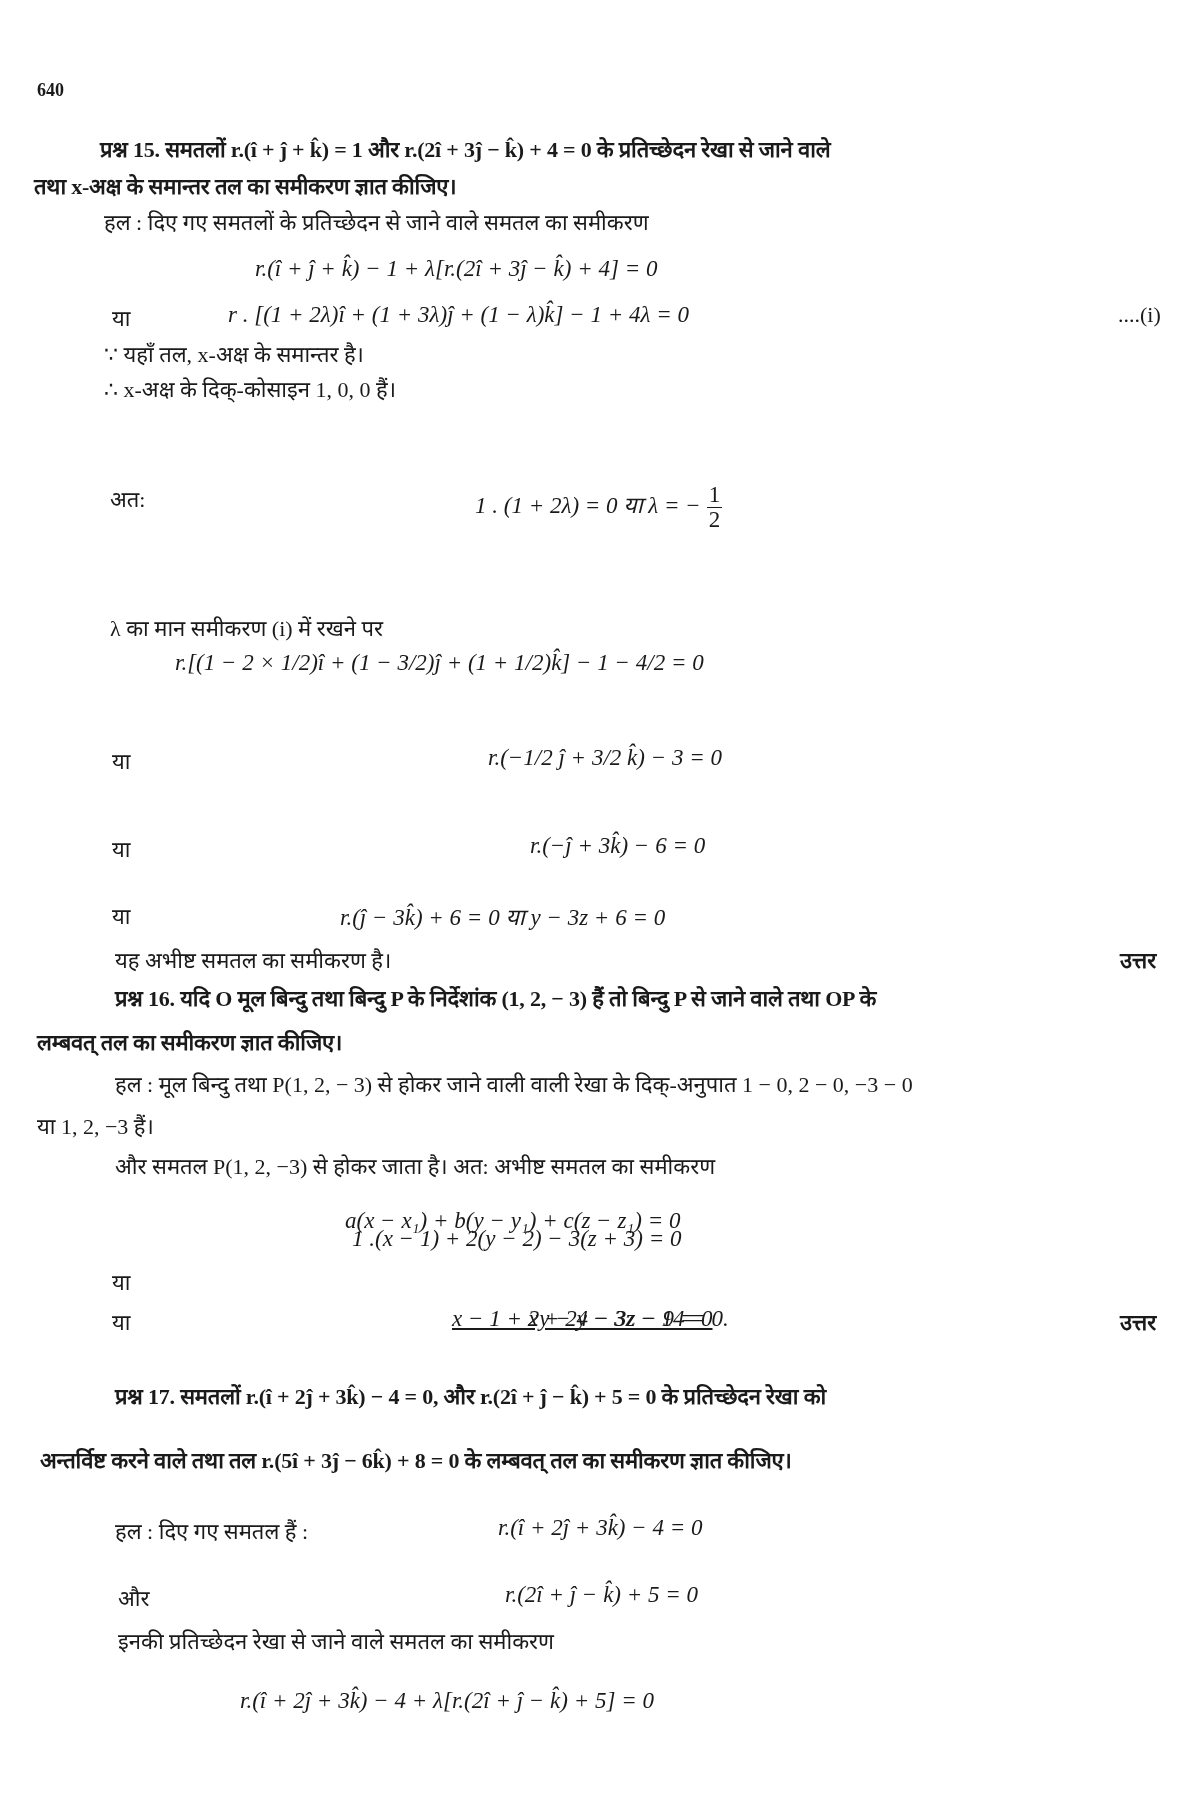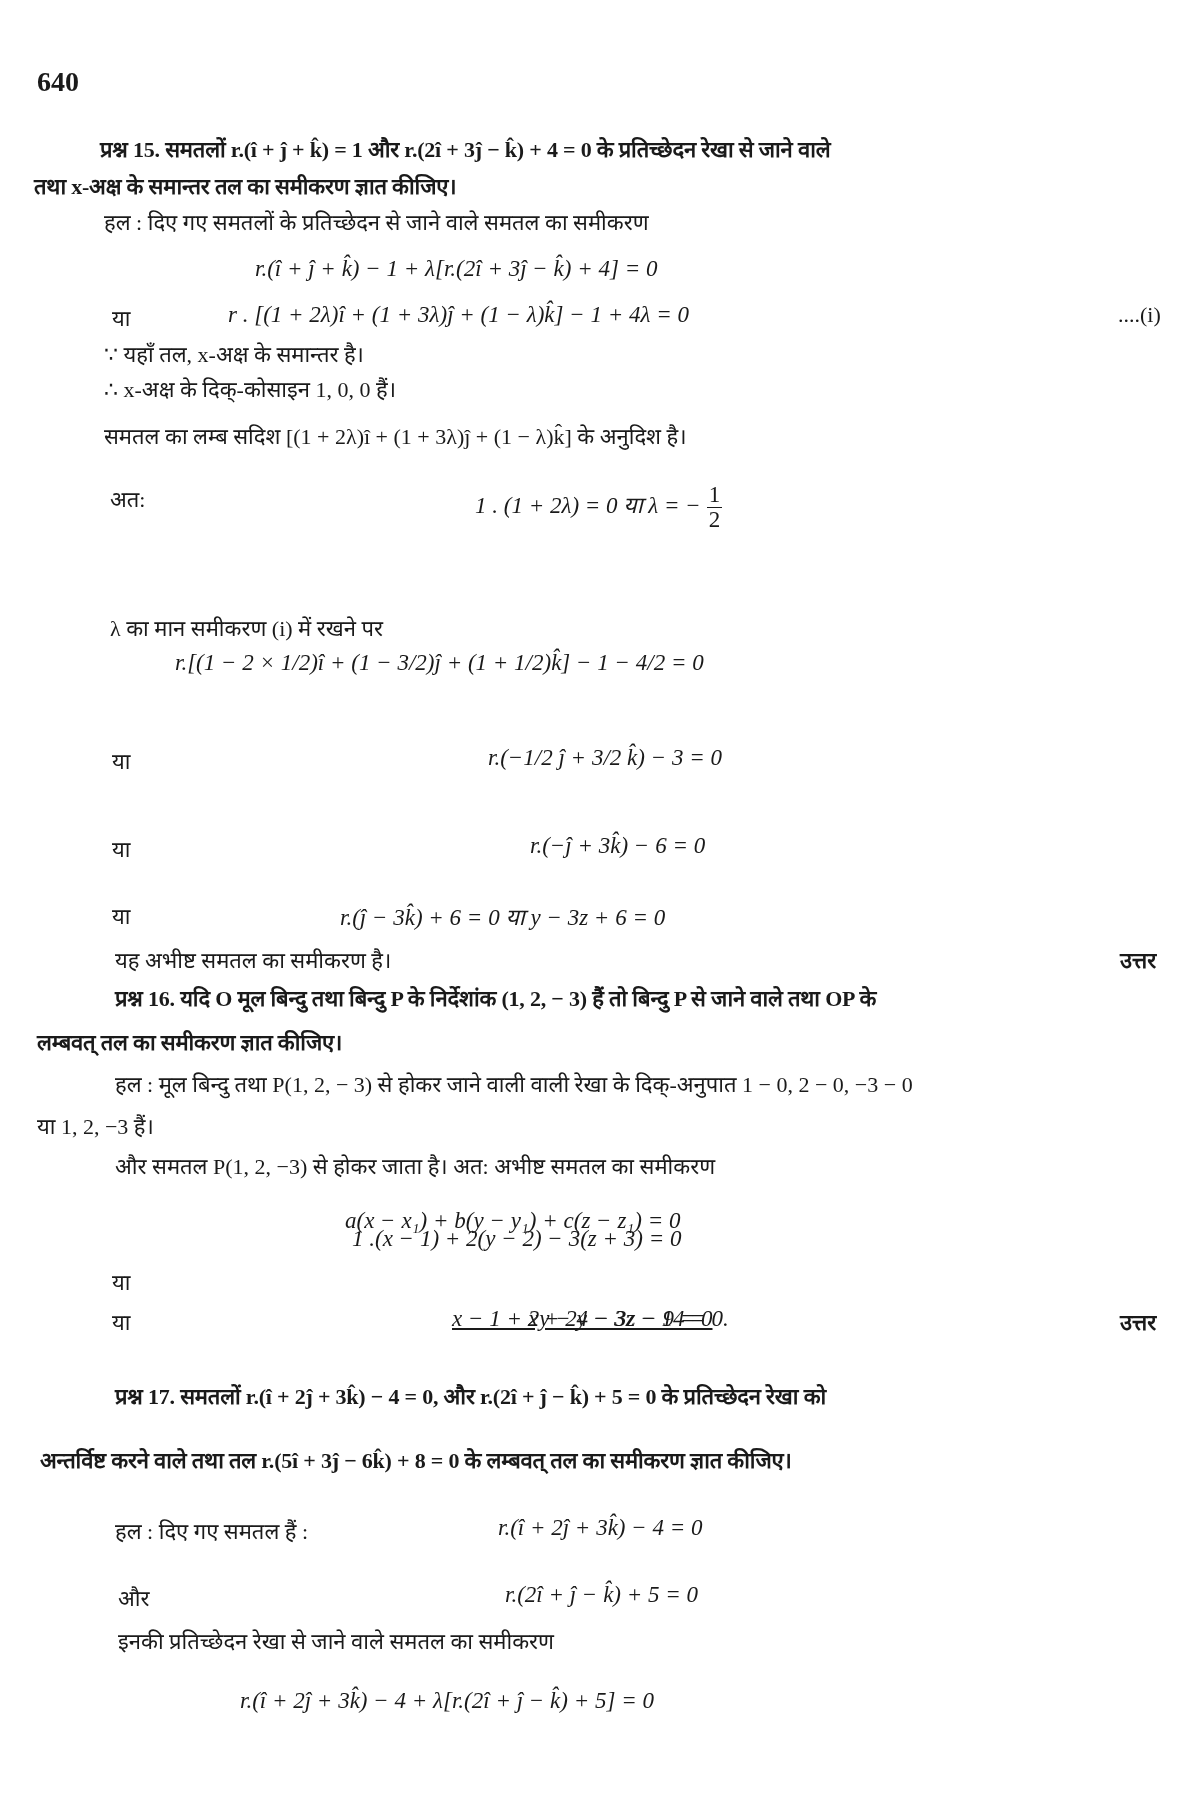--- a/index.html
+++ b/index.html
@@ -3,21 +3,21 @@
 <meta charset="utf-8">
 <style>
   html, body { margin: 0; padding: 0; }
   body {
     width: 1197px; height: 1799px; background: #ffffff; color: #1a1a1a;
     font-family: "Liberation Serif", "DejaVu Serif", serif;
     position: relative; overflow: hidden;
   }
   .page { position: absolute; left: 0; top: 0; width: 1197px; height: 1799px; }
   .abs { position: absolute; white-space: nowrap; }
-  .pno { left: 37px; top: 66px; font-size: 28px; font-weight: bold; }
+  .pno { left: 37px; top: 80px; font-size: 18px; font-weight: bold; }
   .q { font-size: 22px; font-weight: bold; letter-spacing: -0.2px; }
   .t { font-size: 22px; }
   .eq { font-size: 23px; font-style: italic; }
   .lbl { font-size: 22px; }
   .ans { font-size: 22px; font-weight: bold; }
   .frac { display: inline-block; vertical-align: middle; text-align: center; font-style: normal; line-height: 1.05; }
   .frac .num { display: block; border-bottom: 1.5px solid #1a1a1a; padding: 0 2px; }
   .frac .den { display: block; padding: 0 2px; }
 </style>
 </head>
@@ -32,21 +32,20 @@
   <div class="abs t" style="left:104px; top:206px;">हल : दिए गए समतलों के प्रतिच्छेदन से जाने वाले समतल का समीकरण</div>
 
   <div class="abs eq" style="left:255px; top:256px;">r.(î + ĵ + k̂) − 1 + λ[r.(2î + 3ĵ − k̂) + 4] = 0</div>
 
   <div class="abs lbl" style="left:112px; top:302px;">या</div>
   <div class="abs eq" style="left:228px; top:302px;">r . [(1 + 2λ)î + (1 + 3λ)ĵ + (1 − λ)k̂] − 1 + 4λ = 0</div>
   <div class="abs t" style="left:1118px; top:302px;">....(i)</div>
 
   <div class="abs t" style="left:104px; top:338px;">∵ यहाँ तल, x-अक्ष के समान्तर है।</div>
   <div class="abs t" style="left:104px; top:373px;">∴ x-अक्ष के दिक्-कोसाइन 1, 0, 0 हैं।</div>
-  <div class="abs t" style="left:104px; top:420px;">समतल का लम्ब सदिश [(1 + 2λ)î + (1 + 3λ)ĵ + (1 − λ)k̂] के अनुदिश है।</div>
 
   <div class="abs lbl" style="left:110px; top:483px;">अत:</div>
   <div class="abs eq" style="left:475px; top:483px;">
     <span>1 . (1 + 2λ) = 0 या λ = −</span>
     <span class="frac">
       <span class="num">1</span>
       <span class="den">2</span>
     </span>
   </div>
 

